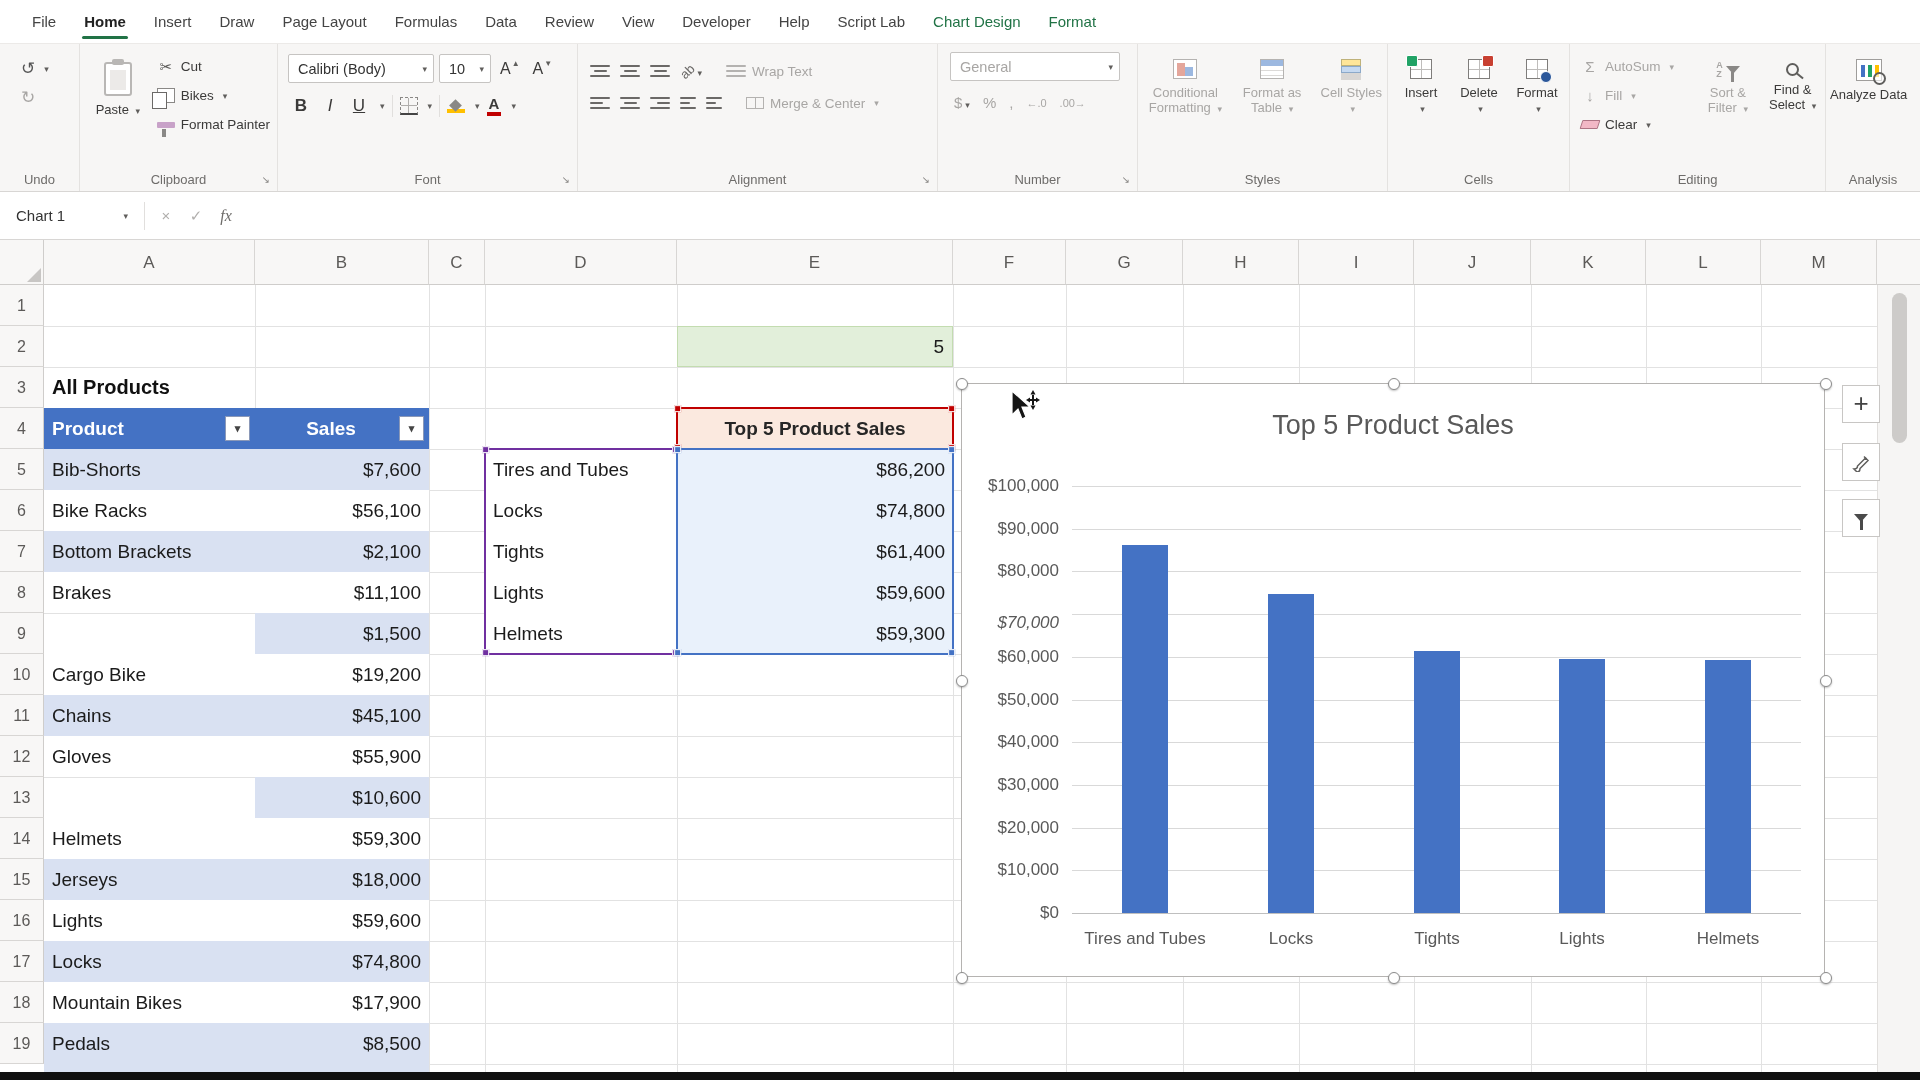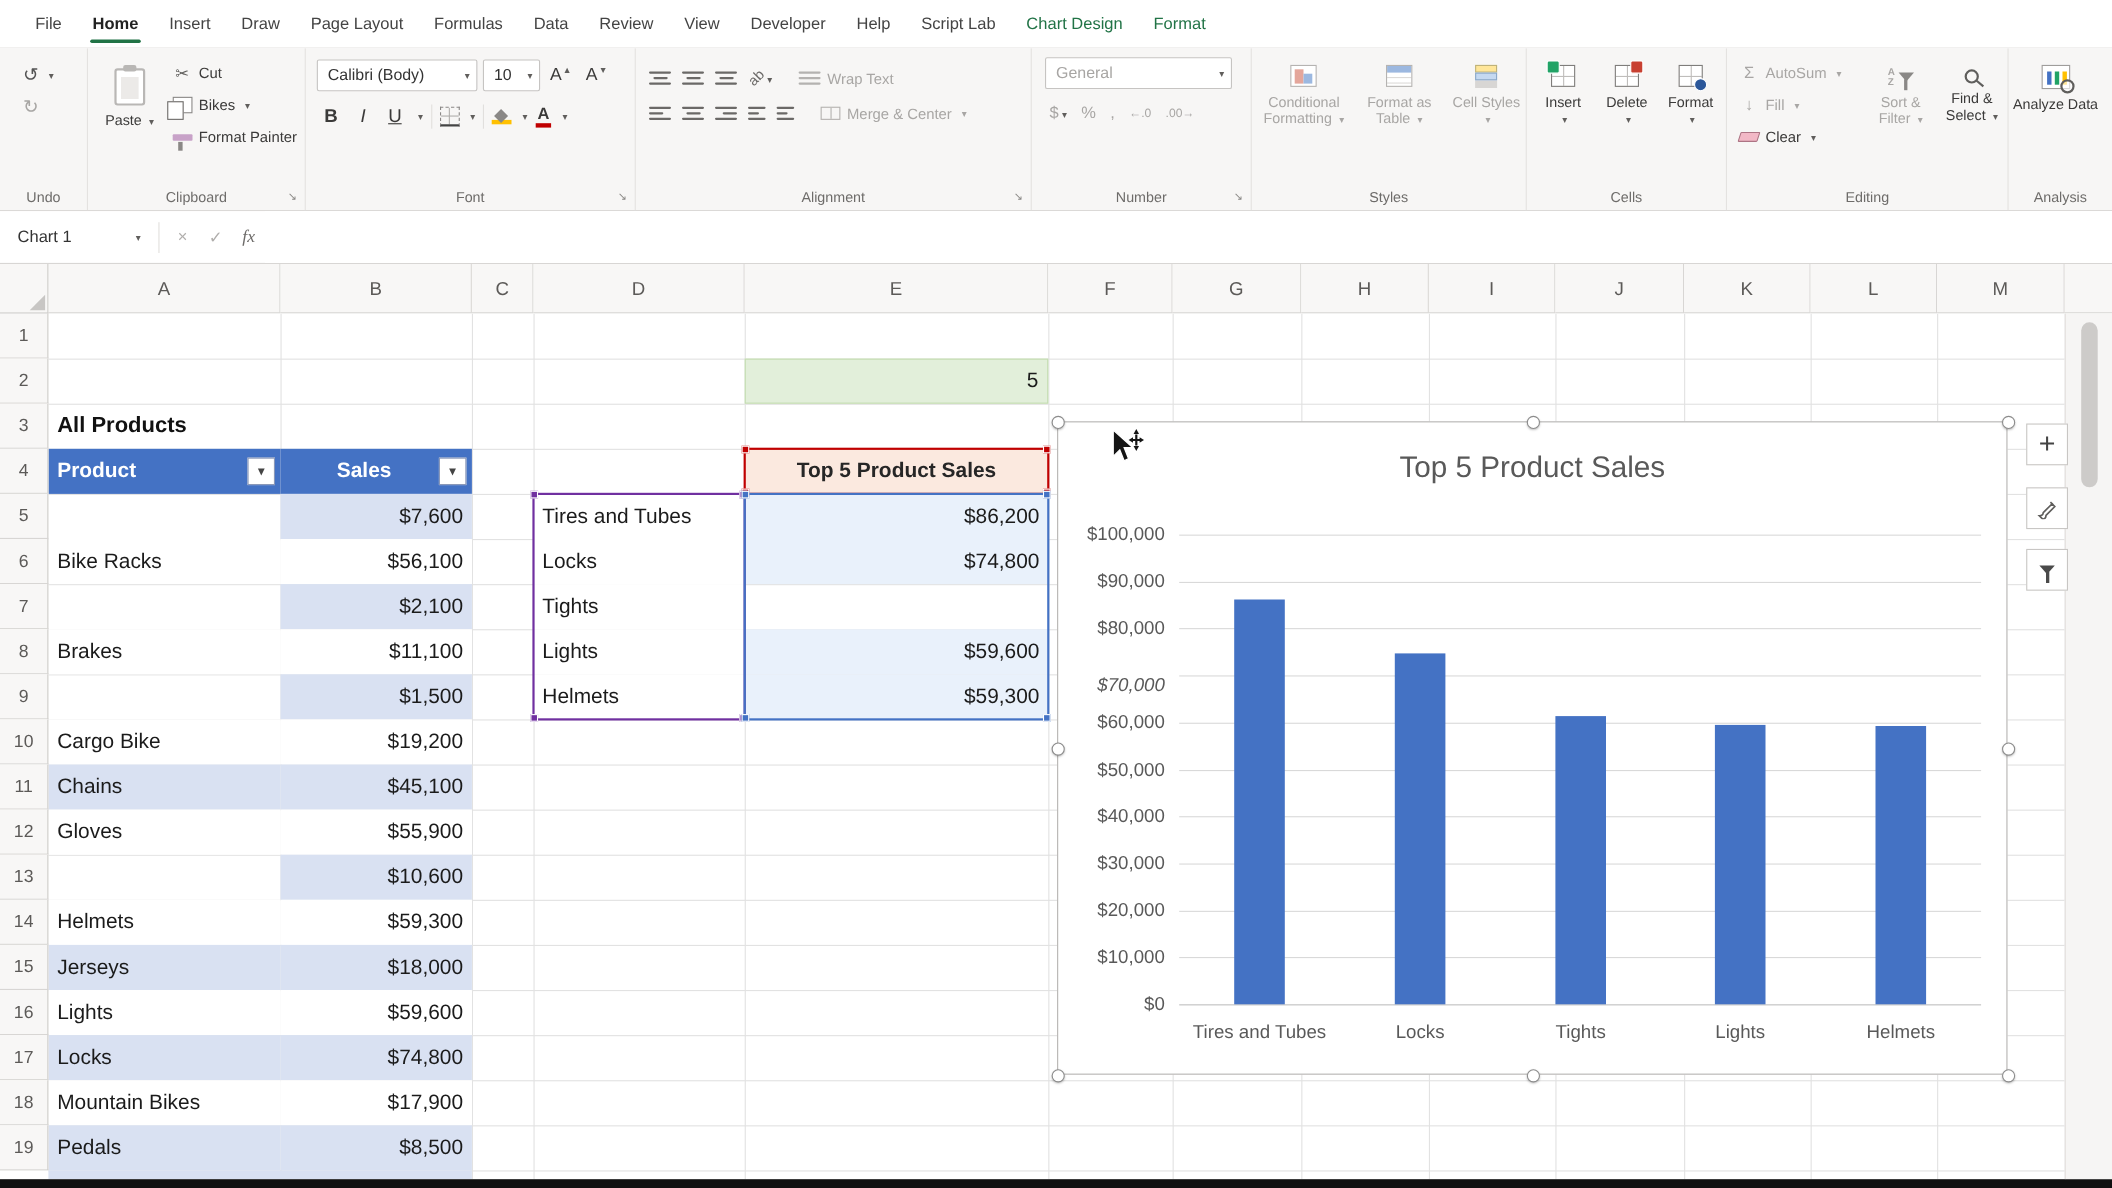--- a/index.html
+++ b/index.html
@@ -555,23 +555,25 @@
         <div class="cell green-cell val" style="left: 677px; top: 41px; width: 276px; height: 41px;">5</div>
         <div class="cell bold-label" style="left: 44px; top: 82px; width: 385px; height: 41px;">All Products</div>
         <div class="cell tbl-header" style="left: 44px; top: 123px; width: 211px; height: 41px;">
           <span class="th-lab">Product</span>
           <span class="filter-btn">▾</span>
         </div>
         <div class="cell tbl-header" style="left: 255px; top: 123px; width: 174px; height: 41px;">
           <span class="th-lab" style="text-align: center;">Sales</span>
           <span class="filter-btn">▾</span>
         </div>
+        <div class="cell tbl-cell band" style="left: 44px; top: 164px; width: 211px; height: 41px;">Bib-Shorts</div>
         <div class="cell tbl-cell val band" style="left: 255px; top: 164px; width: 174px; height: 41px;">$7,600</div>
         <div class="cell tbl-cell white-row" style="left: 44px; top: 205px; width: 211px; height: 41px;">Bike Racks</div>
         <div class="cell tbl-cell val white-row" style="left: 255px; top: 205px; width: 174px; height: 41px;">$56,100</div>
+        <div class="cell tbl-cell band" style="left: 44px; top: 246px; width: 211px; height: 41px;">Bottom Brackets</div>
         <div class="cell tbl-cell val band" style="left: 255px; top: 246px; width: 174px; height: 41px;">$2,100</div>
         <div class="cell tbl-cell white-row" style="left: 44px; top: 287px; width: 211px; height: 41px;">Brakes</div>
         <div class="cell tbl-cell val white-row" style="left: 255px; top: 287px; width: 174px; height: 41px;">$11,100</div>
         <div class="cell tbl-cell val band" style="left: 255px; top: 328px; width: 174px; height: 41px;">$1,500</div>
         <div class="cell tbl-cell white-row" style="left: 44px; top: 369px; width: 211px; height: 41px;">Cargo Bike</div>
         <div class="cell tbl-cell val white-row" style="left: 255px; top: 369px; width: 174px; height: 41px; text-align: right;">$19,200</div>
         <div class="cell tbl-cell band" style="left: 44px; top: 410px; width: 211px; height: 41px;">Chains</div>
         <div class="cell tbl-cell val band" style="left: 255px; top: 410px; width: 174px; height: 41px;">$45,100</div>
         <div class="cell tbl-cell white-row" style="left: 44px; top: 451px; width: 211px; height: 41px;">Gloves</div>
         <div class="cell tbl-cell val white-row" style="left: 255px; top: 451px; width: 174px; height: 41px;">$55,900</div>
@@ -588,20 +590,21 @@
         <div class="cell tbl-cell val white-row" style="left: 255px; top: 697px; width: 174px; height: 41px;">$17,900</div>
         <div class="cell tbl-cell band" style="left: 44px; top: 738px; width: 211px; height: 41px;">Pedals</div>
         <div class="cell tbl-cell val band" style="left: 255px; top: 738px; width: 174px; height: 41px;">$8,500</div>
         <div class="prow-band" style="left: 44px; top: 779px; width: 385px; height: 8px;"></div>
         <div class="cell top5-title" style="left: 677px; top: 123px; width: 276px; height: 41px;">Top 5 Product Sales</div>
         <div class="cell top5-name" style="left: 485px; top: 164px; width: 192px; height: 41px;">Tires and Tubes</div>
         <div class="cell top5-val val" style="left: 677px; top: 164px; width: 276px; height: 41px;">$86,200</div>
         <div class="cell top5-name" style="left: 485px; top: 205px; width: 192px; height: 41px;">Locks</div>
         <div class="cell top5-val val" style="left: 677px; top: 205px; width: 276px; height: 41px;">$74,800</div>
         <div class="cell top5-name" style="left: 485px; top: 246px; width: 192px; height: 41px;">Tights</div>
+        <div class="cell top5-val val" style="left: 677px; top: 246px; width: 276px; height: 41px;">$61,400</div>
         <div class="cell top5-name" style="left: 485px; top: 287px; width: 192px; height: 41px;">Lights</div>
         <div class="cell top5-val val" style="left: 677px; top: 287px; width: 276px; height: 41px;">$59,600</div>
         <div class="cell top5-name" style="left: 485px; top: 328px; width: 192px; height: 41px;">Helmets</div>
         <div class="cell top5-val val" style="left: 677px; top: 328px; width: 276px; height: 41px;">$59,300</div>
         <div class="range-outline" style="left: 676px; top: 122px; width: 278px; height: 43px; border-color: rgb(192, 0, 0);">
           <div class="corner-sq" style="left: 0%; top: 0%; background: rgb(192, 0, 0);"></div>
           <div class="corner-sq" style="left: 100%; top: 0%; background: rgb(192, 0, 0);"></div>
           <div class="corner-sq" style="left: 0%; top: 100%; background: rgb(192, 0, 0);"></div>
           <div class="corner-sq" style="left: 100%; top: 100%; background: rgb(192, 0, 0);"></div>
         </div>

